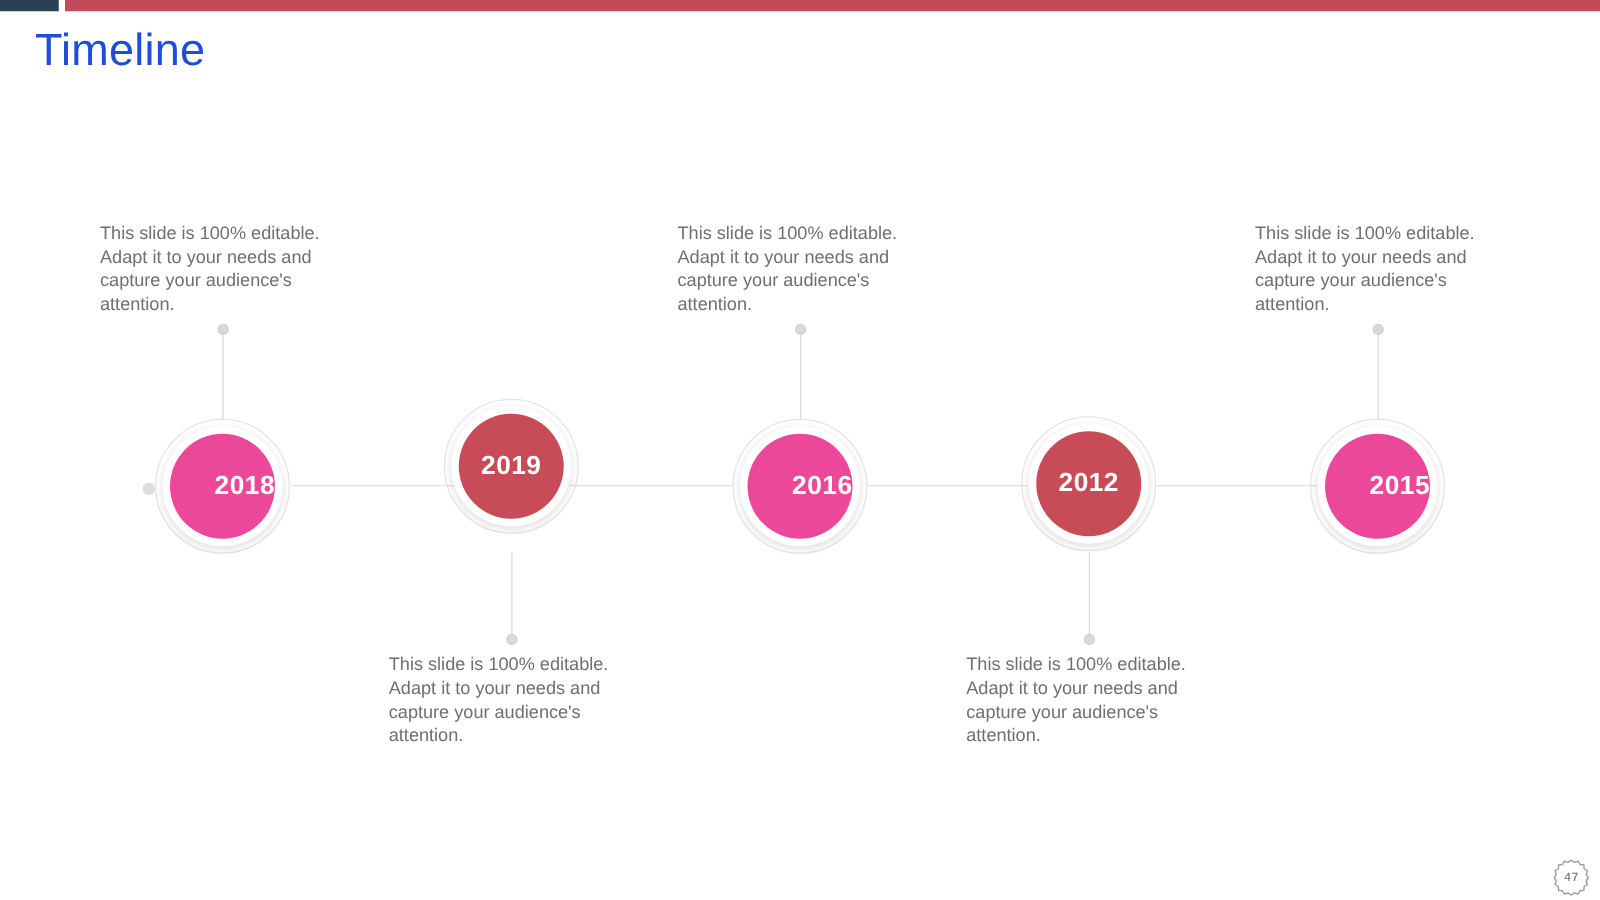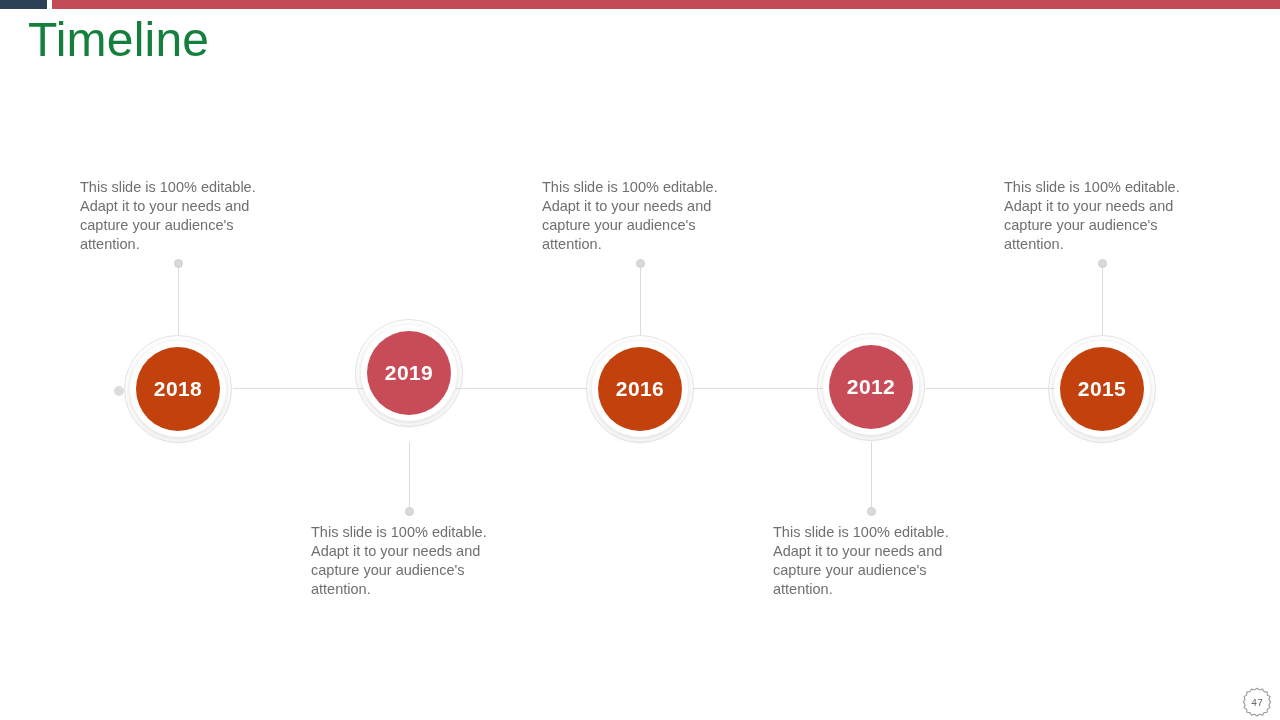--- a/index.html
+++ b/index.html
@@ -31,23 +31,23 @@
     left: 52px;
     right: 0;
     background: #c34a57;
   }
 
   
   .slide-title {
     position: absolute;
     left: 28px;
     top: 18px;
-    font-size: 48px;
+    font-size: 36px;
     font-weight: 400;
-    color: #15803d;
+    color: #1d4ed8;
     letter-spacing: 0.2px;
     line-height: 44px;
     white-space: nowrap;
   }
 
   
   .stage {
     position: absolute;
     left: 0;
     top: 0;
@@ -116,21 +116,21 @@
     position: absolute;
     left: 12px;
     top: 12px;
     width: 84px;
     height: 84px;
     border-radius: 50%;
     display: flex;
     align-items: center;
     justify-content: center;
   }
-  .disc.navy { background: #c2410c; }
+  .disc.navy { background: #ec4899; justify-content: flex-end; }
   .disc.red  { background: #c84c58; }
   .disc-label {
     color: #ffffff;
     font-size: 21px;
     font-weight: bold;
     letter-spacing: 0.4px;
   }
 
   
   .caption {

